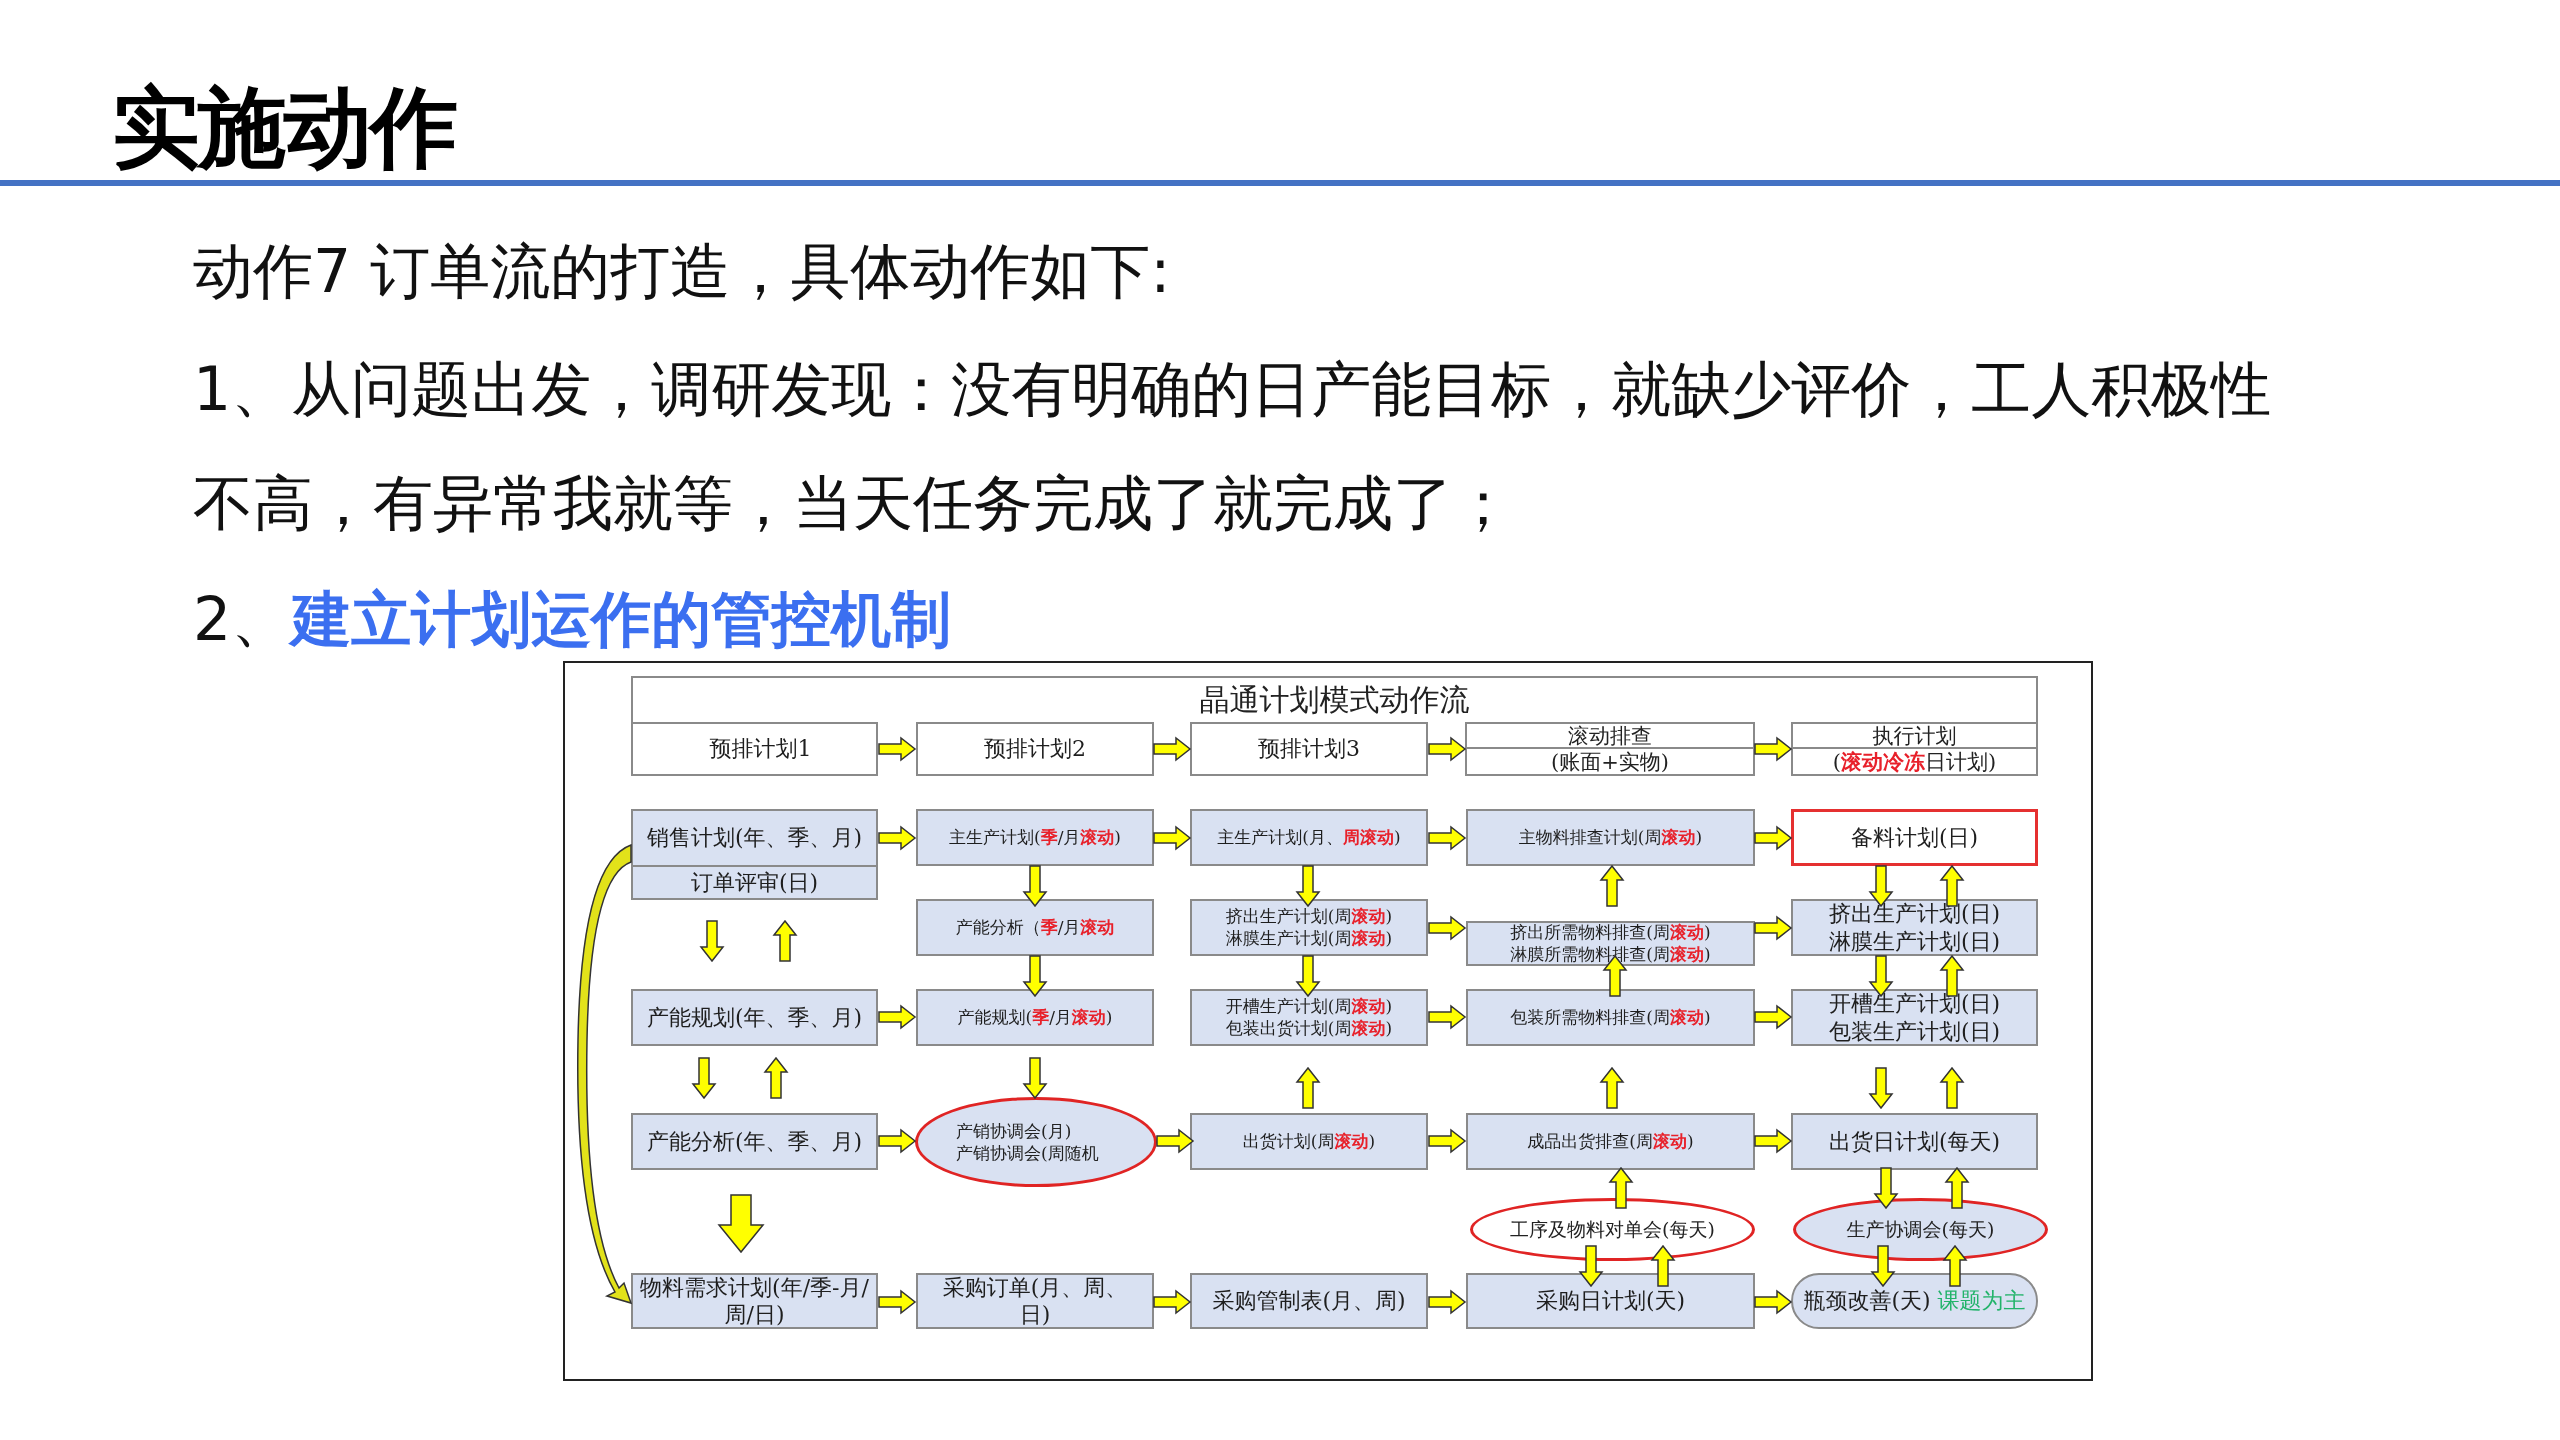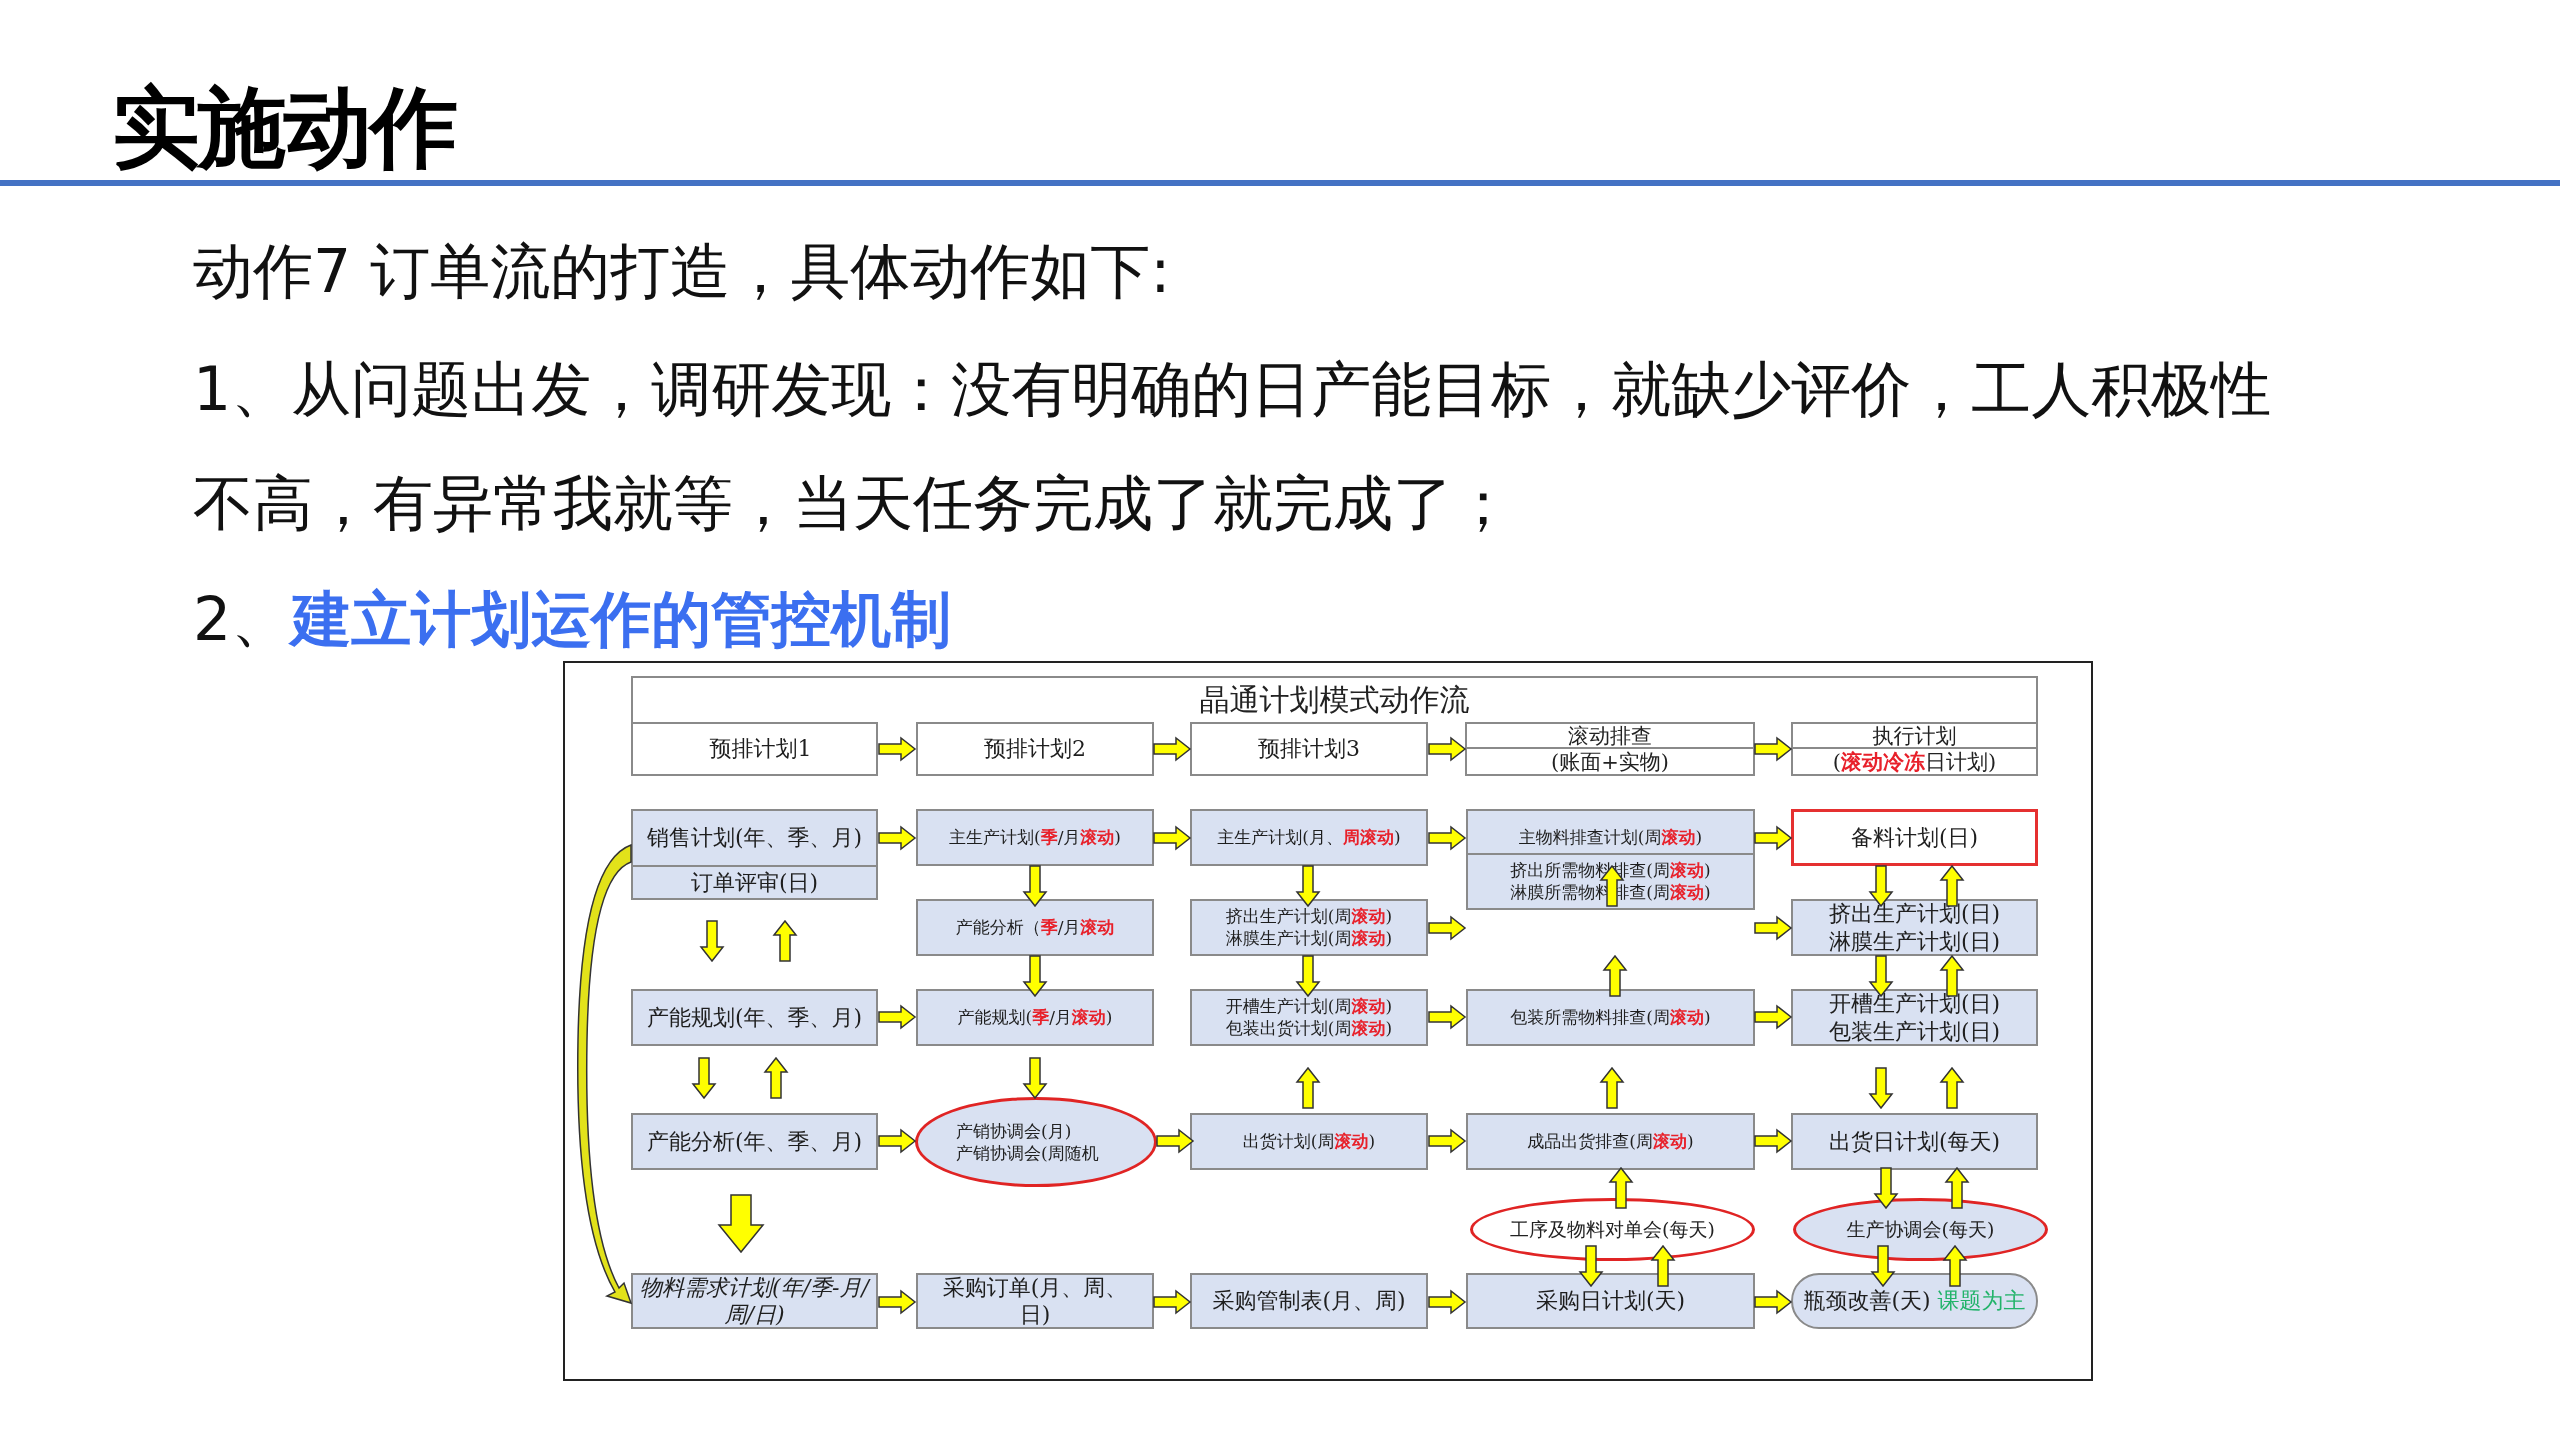--- a/index.html
+++ b/index.html
@@ -64,21 +64,21 @@
       <span>(</span>
       <span class="red">滚动冷冻</span>
       <span>日计划)</span>
     </div>
 </div>
 
 <div class="cell blue fs-lg" style="left:631px;top:809px;width:247px;height:58px;padding:0 10px;text-align:right;">销售计划(年、季、月)</div>
 <div class="cell blue fs-lg" style="left:631px;top:865px;width:247px;height:35px;">订单评审(日)</div>
 <div class="cell blue fs-lg" style="left:631px;top:989px;width:247px;height:57px;padding:12px 10px;">产能规划(年、季、月)</div>
 <div class="cell blue fs-lg" style="left:631px;top:1113px;width:247px;height:57px;padding:0 10px;">产能分析(年、季、月)</div>
-<div class="cell blue fs-lg" style="left:631px;top:1273px;width:247px;height:56px;padding:12px 6px;font-style:italic;">物料需求计划(年/季-月/周/日)</div>
+<div class="cell blue fs-lg" style="left:631px;top:1273px;width:247px;height:56px;padding:12px 6px;">物料需求计划(年/季-月/周/日)</div>
 
 <div class="cell blue fs-sm" style="left:916px;top:809px;width:238px;height:57px;">
     <span>主生产计划(</span>
     <span class="red">季</span>
     <span>/月</span>
     <span class="red">滚动</span>
     <span>)</span>
   </div>
 <div class="cell blue fs-sm" style="left:916px;top:899px;width:238px;height:57px;">
     <span>产能分析（</span>
@@ -117,21 +117,21 @@
     <span class="red">滚动</span>
     <span>)</span>
   </div>
 <div class="cell blue fs-lg" style="left:1190px;top:1273px;width:238px;height:56px;">采购管制表(月、周)</div>
 
 <div class="cell blue fs-sm" style="left:1466px;top:809px;width:289px;height:57px;">
     <span>主物料排查计划(周</span>
     <span class="red">滚动</span>
     <span>)</span>
   </div>
-<div class="cell blue fs-sm" style="left:1466px;top:853px;width:289px;height:57px;flex-direction:column;">
+<div class="cell blue fs-sm" style="left:1466px;top:921px;width:289px;height:45px;flex-direction:column;">
   <div><span>挤出所需物料排查(周</span><span class="red">滚动</span><span>)</span></div>
   <div><span>淋膜所需物料排查(周</span><span class="red">滚动</span><span>)</span></div>
 </div>
 <div class="cell blue fs-sm" style="left:1466px;top:989px;width:289px;height:57px;">
     <span>包装所需物料排查(周</span>
     <span class="red">滚动</span>
     <span>)</span>
   </div>
 <div class="cell blue fs-sm" style="left:1466px;top:1113px;width:289px;height:57px;">
     <span>成品出货排查(周</span>

